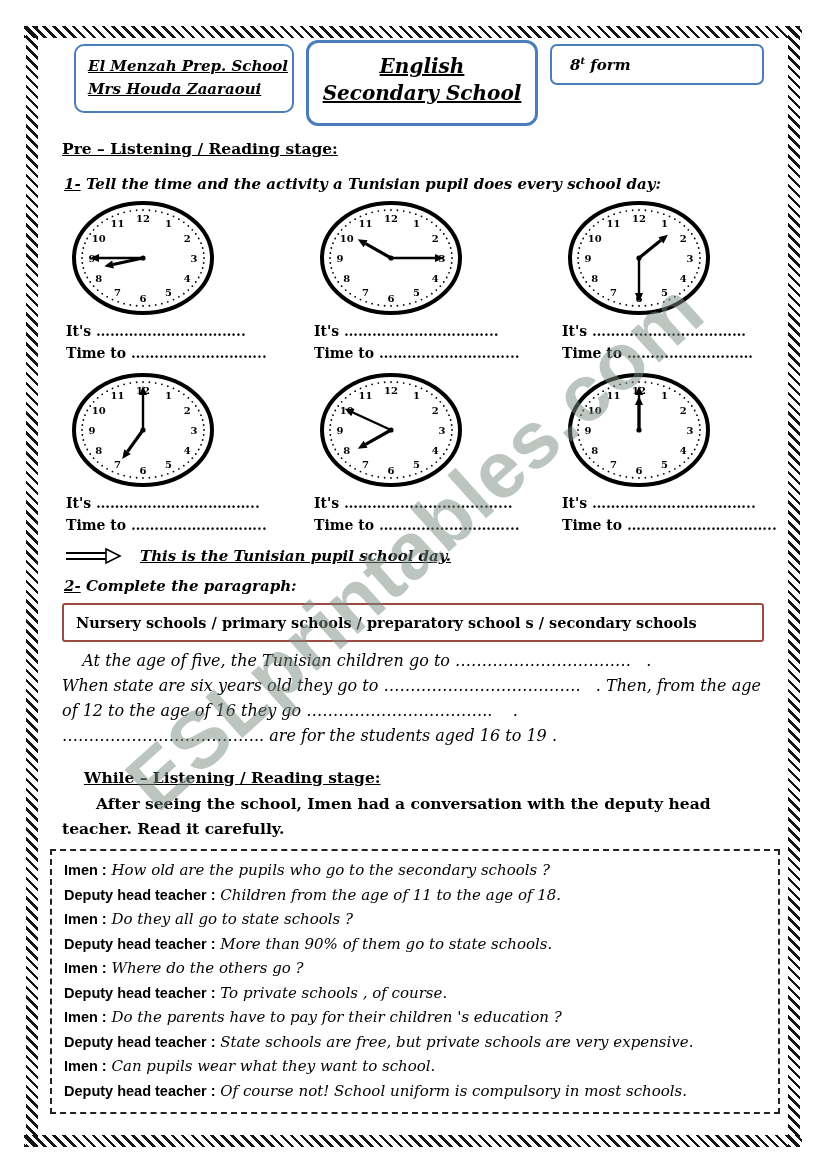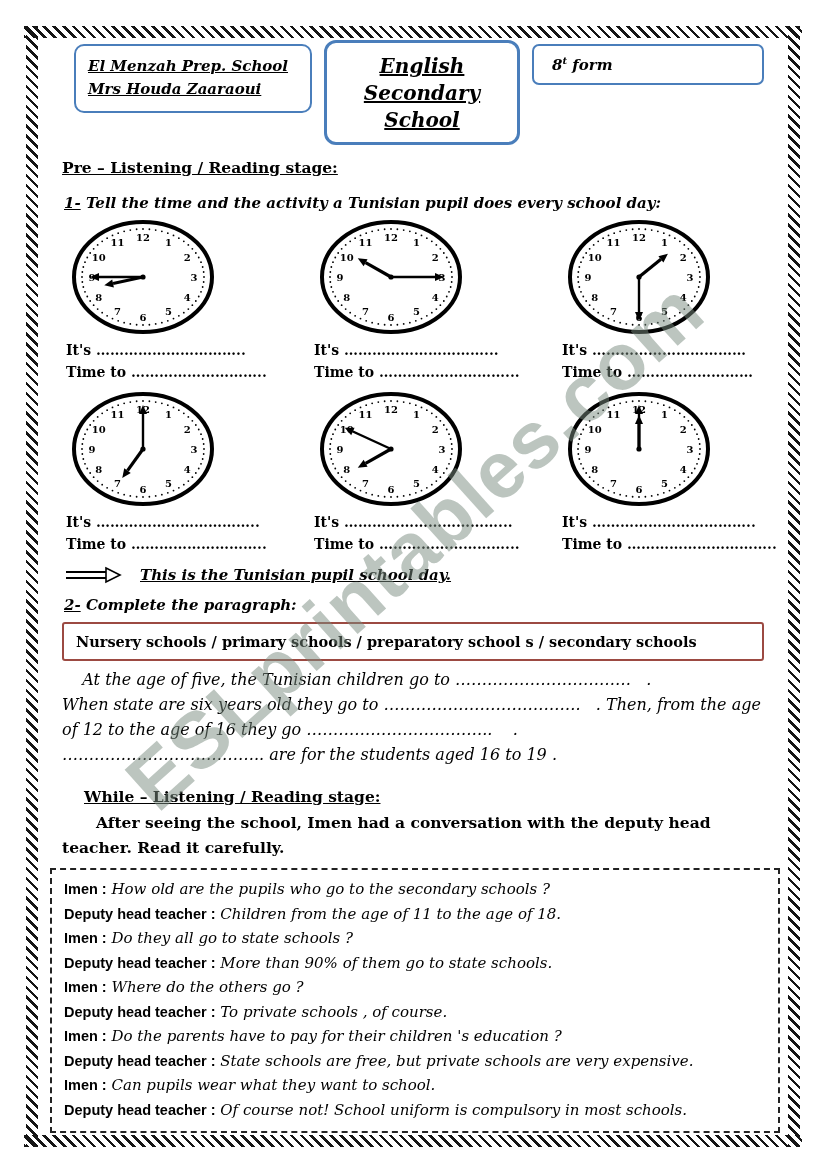--- a/index.html
+++ b/index.html
@@ -17,24 +17,24 @@
   .bz-left{left:26px}.bz-right{right:26px}
 
   .watermark{position:absolute;left:-45px;top:500px;width:920px;text-align:center;
      transform:rotate(-42deg);font-family:"Liberation Sans",sans-serif;font-weight:bold;
      font-size:80px;letter-spacing:1px;color:rgba(122,140,128,0.5);z-index:6;pointer-events:none;}
 
   .content{position:absolute;left:62px;top:44px;width:702px;z-index:1;}
 
   .header-row{display:flex;gap:12px;margin-left:12px;align-items:flex-start;}
   .hbox{border:2px solid #4a7ebb;border-radius:10px;box-sizing:border-box;background:#fff;}
-  .hbox-left{width:238px;padding:9px 12px;font-size:15px;font-weight:bold;font-style:italic;}
+  .hbox-left{width:220px;padding:9px 12px;font-size:15px;font-weight:bold;font-style:italic;}
   .hline{text-decoration:underline;line-height:1.55;white-space:nowrap;}
-  .hbox-center{width:196px;border-width:3px;border-radius:12px;text-align:center;
-     padding:10px 10px 8px;margin-top:-4px;font-size:20px;font-weight:bold;font-style:italic;line-height:1.35;}
+  .hbox-center{width:232px;border-width:3px;border-radius:12px;text-align:center;
+     padding:10px 10px 16px;margin-top:-4px;font-size:20px;font-weight:bold;font-style:italic;line-height:1.35;}
   .title-text{text-decoration:underline;}
   .hbox-right{flex:1;padding:9px 18px;font-size:15px;font-weight:bold;font-style:italic;border-radius:7px;}
 
   .stage-title{margin:13px 0 0 0;font-size:15.5px;font-weight:bold;text-decoration:underline;}
   .while-title{margin:20px 0 0 22px;}
 
   .task-line{margin:17px 0 0 2px;font-size:15px;font-weight:bold;font-style:italic;}
   .task-num{text-decoration:underline;}
   .task2{margin-top:12px;}
 

